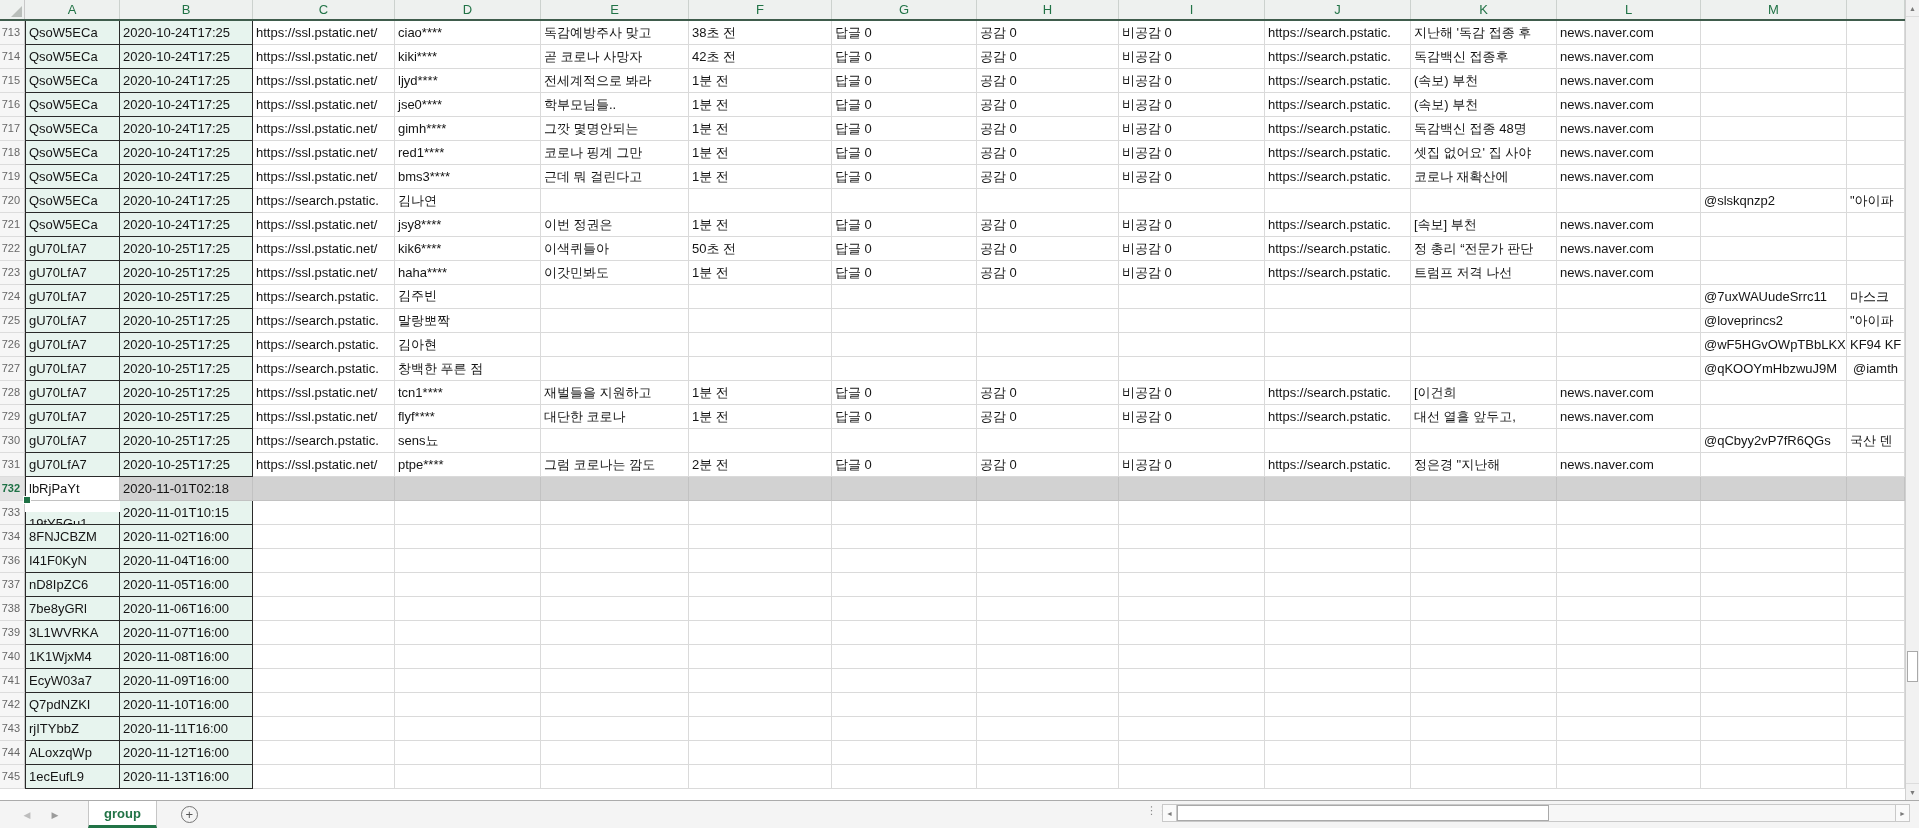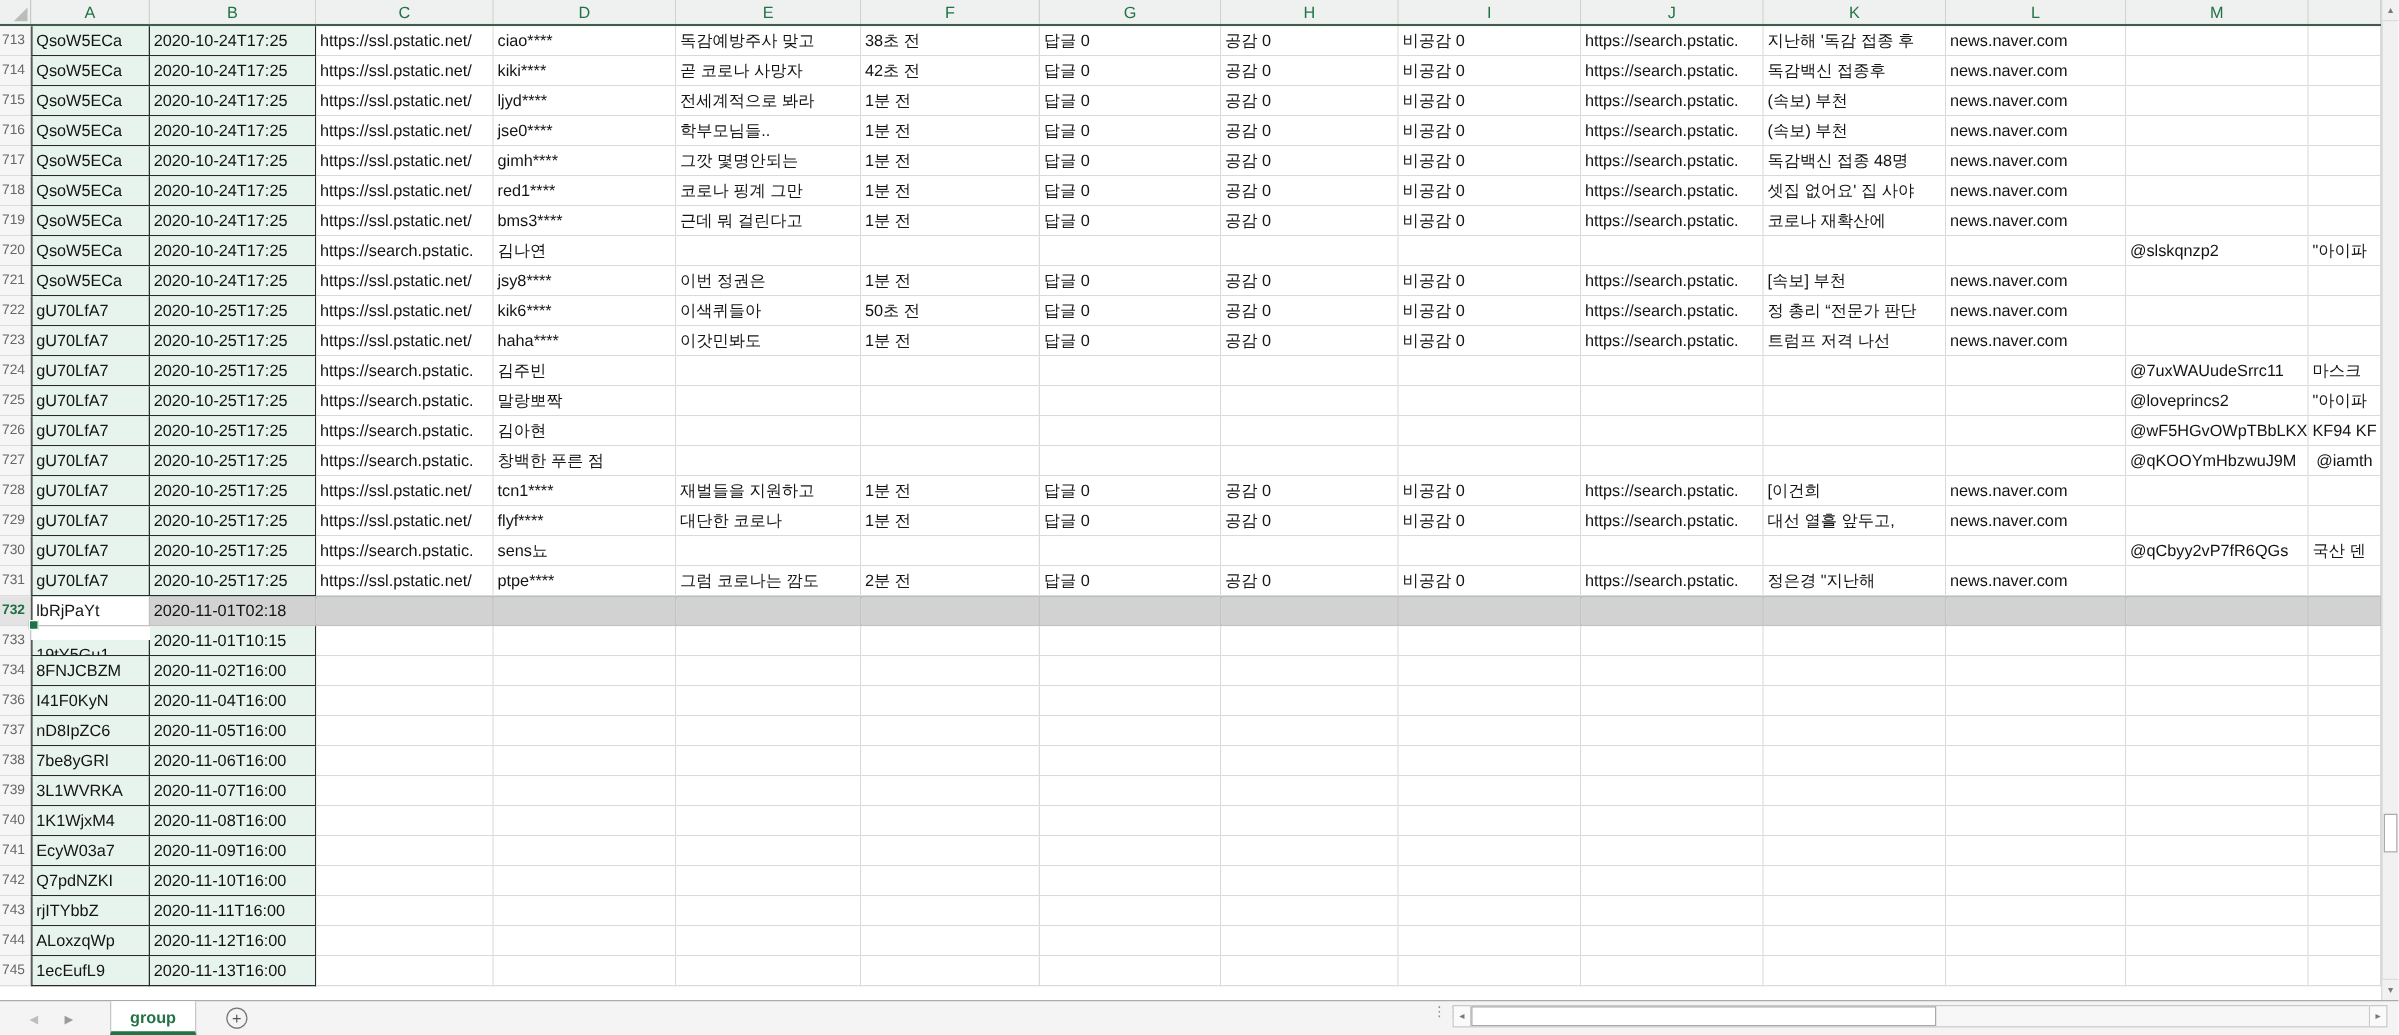--- a/index.html
+++ b/index.html
@@ -281,21 +281,21 @@
           <div class="cell" style="width: 146px;"></div>
           <div class="cell" style="width: 58px;"></div>
         </div>
       </div>
       <div class="row">
         <div class="gutter">724</div>
         <div class="cells">
           <div class="cell ab a" style="width: 95px;">gU70LfA7</div>
           <div class="cell ab" style="width: 133px;">2020-10-25T17:25</div>
           <div class="cell" style="width: 142px;">https://search.pstatic.</div>
-          <div class="cell" style="width: 146px;">김주빈</div>
+          <div class="cell" style="width: 146px; font-family: Liberation Mono, monospace;">김주빈</div>
           <div class="cell" style="width: 148px;"></div>
           <div class="cell" style="width: 143px;"></div>
           <div class="cell" style="width: 145px;"></div>
           <div class="cell" style="width: 142px;"></div>
           <div class="cell" style="width: 146px;"></div>
           <div class="cell" style="width: 146px;"></div>
           <div class="cell" style="width: 146px;"></div>
           <div class="cell" style="width: 144px;"></div>
           <div class="cell" style="width: 146px;">@7uxWAUudeSrrc11</div>
           <div class="cell" style="width: 58px;">마스크</div>

